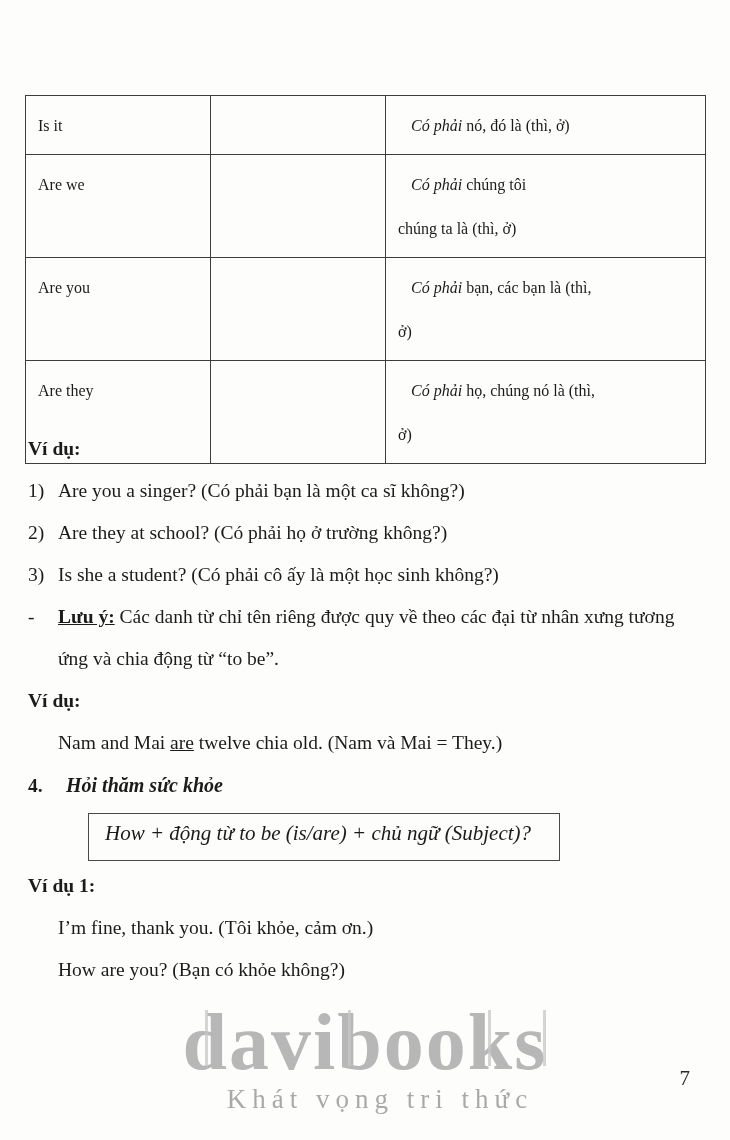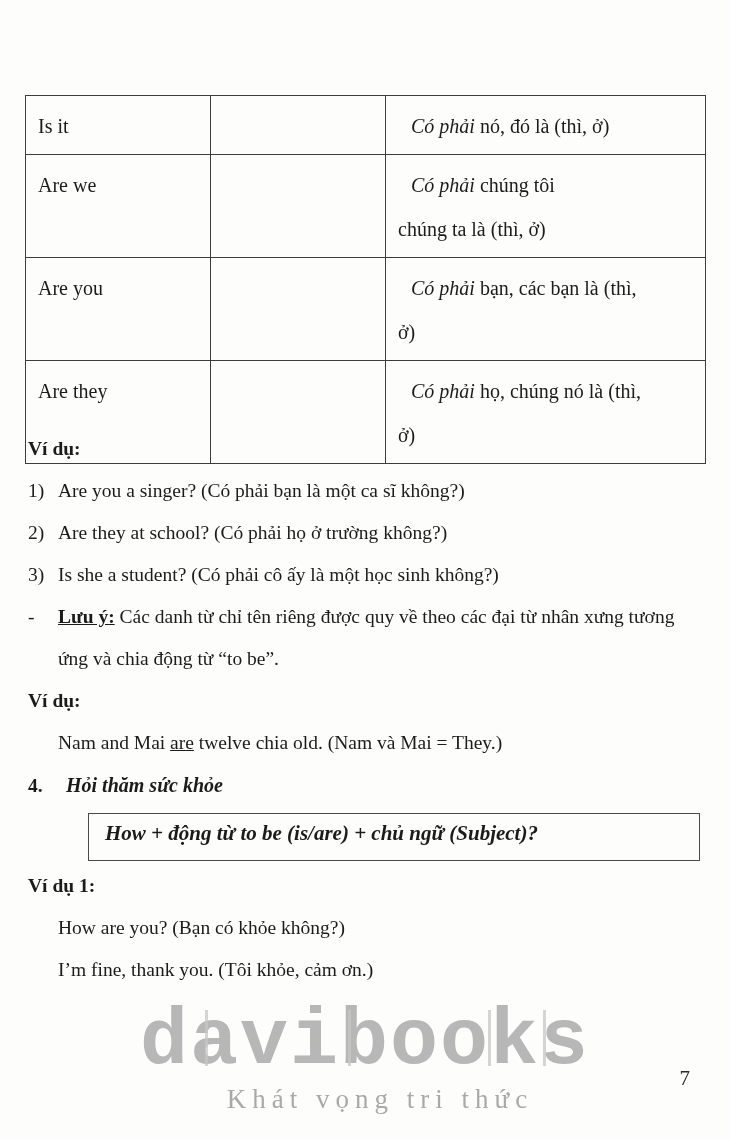--- a/index.html
+++ b/index.html
@@ -21,21 +21,21 @@
   table.grammar {
     position:absolute; top:95px; left:25px;
     width:680px;
     border-collapse:collapse; table-layout:fixed;
     z-index:2;
   }
   table.grammar td {
     border:1.5px solid #3d3d3d;
     vertical-align:top;
     padding:8px 12px 6px 12px;
-    font-size:20px;
+    font-size:16px;
     line-height:44px;
   }
   td.c1 { width:185px; }
   td.c2 { width:175px; }
   td.c3 { width:320px; }
   tr.r1 { height:48px; }
   tr.r2 { height:94px; }
   tr.r3 { height:86px; }
   tr.r4 { height:86px; }
   .vi-lead { font-style:italic;margin-left:13px; }
@@ -57,37 +57,37 @@
   .note { position:relative; padding-left:30px; }
   .note .dash { position:absolute; left:0; top:0; }
   .note-label { font-weight:bold; text-decoration:underline; }
   .indent { padding-left:30px; }
   .uword { text-decoration:underline; }
   .heading .h-num { display:inline-block; width:38px; font-weight:bold; }
   .heading .h-title { font-weight:bold; font-style:italic; font-size:20px; }
 
   .formula-box {
     margin:6px 0 4px 60px;
-    width:612px; height:48px;
+    width:472px; height:48px;
     border:1.5px solid #4a4a4a;
     padding:7px 0 0 16px;
     font-size:21px;
-    font-weight:bold;
+    font-weight:normal;
     font-style:italic;
     background:#fdfdfc;
   }
 
   
   .watermark {
     position:absolute; left:0; top:1002px;
     width:730px; text-align:center;
     z-index:1; pointer-events:none;
   }
   .wm-brand {
-    font-family:Liberation Mono, monospace;
+    font-family:Liberation Serif, serif;
     font-weight:bold;
     font-size:80px;
     line-height:80px;
     color:#b7b7b7;
     letter-spacing:2px;
   }
   .wm-slogan {
     font-family:"Liberation Serif", serif;
     font-size:27px;
     line-height:34px;
@@ -157,22 +157,22 @@
 
     <p class="indent"><span>Nam and Mai </span><span class="uword">are</span><span> twelve chia old. (Nam và Mai = They.)</span></p>
 
     <p class="heading"><span class="h-num">4.</span><span class="h-title">Hỏi thăm sức khỏe</span></p>
 
 
     <div class="formula-box"><span>How + động từ to be (is/are) + chủ ngữ (Subject)?</span></div>
 
     <p class="label">Ví dụ 1:</p>
 
+    <p class="indent">I’m fine, thank you. (Tôi khỏe, cảm ơn.)</p>
     <p class="indent">How are you? (Bạn có khỏe không?)</p>
-    <p class="indent">I’m fine, thank you. (Tôi khỏe, cảm ơn.)</p>
 
   </div>
 
   <div class="watermark">
     <div class="wm-bar b1"></div>
     <div class="wm-bar b2"></div>
     <div class="wm-bar b3"></div>
     <div class="wm-bar b4"></div>
     <div class="wm-brand">davibooks</div>
     <div class="wm-slogan">Khát vọng tri thức</div>

